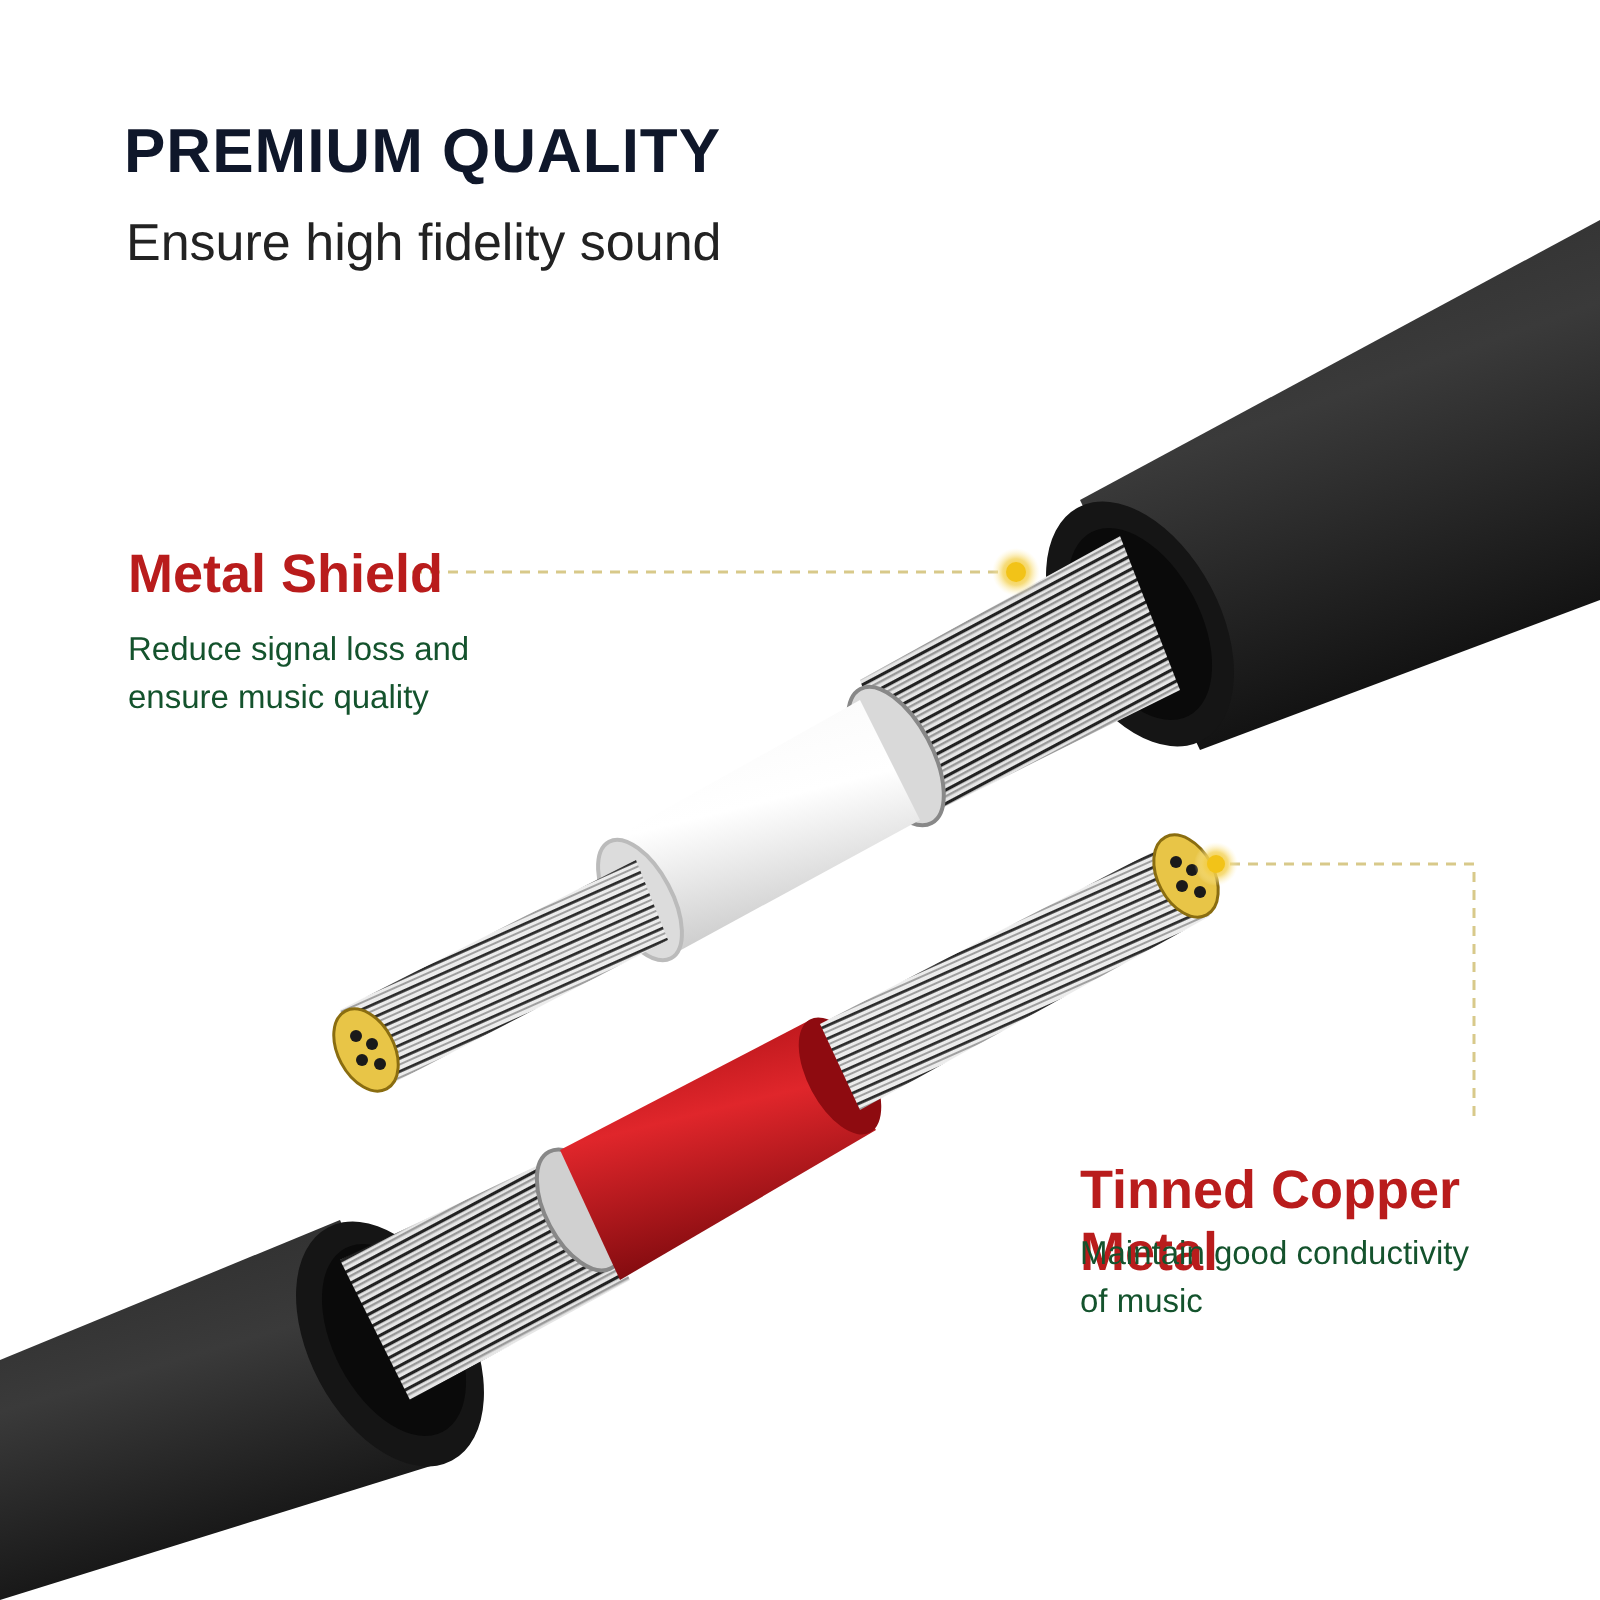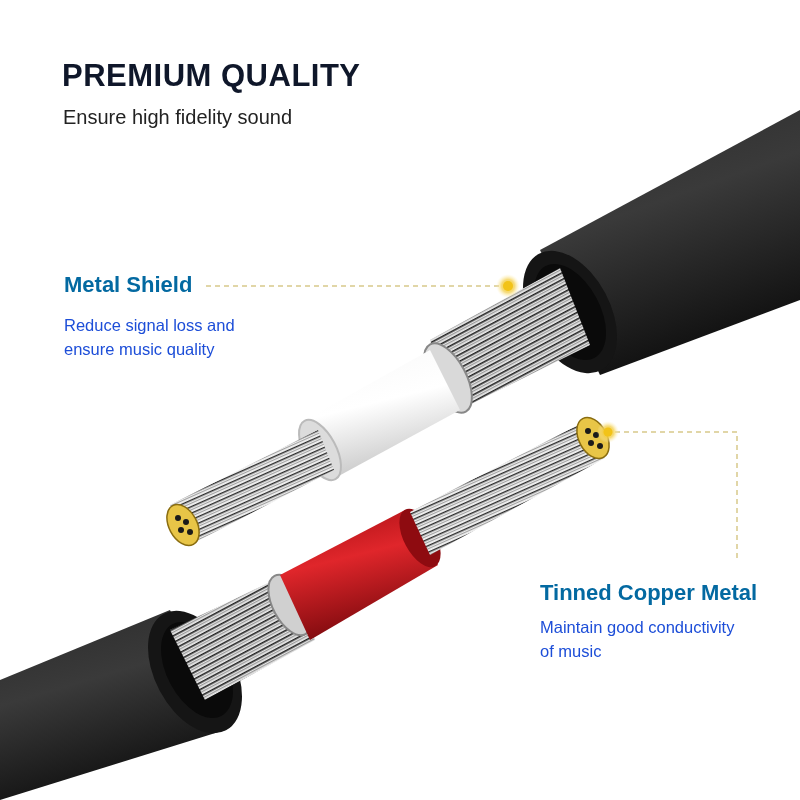--- a/index.html
+++ b/index.html
@@ -1,23 +1,23 @@
 <!DOCTYPE html>
 <html><head>
 <meta charset="utf-8">
 <style>
   html, body { margin: 0; padding: 0; background: #ffffff; }
   body { width: 800px; height: 800px; position: relative; overflow: hidden;
          font-family: "Liberation Sans", "DejaVu Sans", sans-serif; color: #111; }
   .art { position: absolute; left: 0; top: 0; width: 800px; height: 800px; }
   .headline { position: absolute; left: 62px; top: 58px; font-size: 31px; font-weight: 700;
               letter-spacing: 0.5px; color: #0f172a; margin: 0; }
-  .subhead { position: absolute; left: 63px; top: 106px; font-size: 20px; color: #222; margin: 0; }
-  .callout-title { position: absolute; font-size: 22px; font-weight: 700; color: #0369a1; margin: 0; }
-  .callout-desc { position: absolute; font-size: 16.5px; line-height: 24px; color: #1d4ed8; margin: 0; white-space: pre-line; }
+  .subhead { position: absolute; left: 63px; top: 106px; font-size: 26px; color: #222; margin: 0; }
+  .callout-title { position: absolute; font-size: 27px; font-weight: 700; color: #b91c1c; margin: 0; }
+  .callout-desc { position: absolute; font-size: 16.5px; line-height: 24px; color: #14532d; margin: 0; white-space: pre-line; }
   #ms-title { left: 64px; top: 272px; }
   #ms-desc { left: 64px; top: 313px; }
   #tc-title { left: 540px; top: 580px; }
   #tc-desc { left: 540px; top: 615px; }
 </style>
 </head>
 <body>
 
 <svg class="art" viewBox="0 0 800 800" xmlns="http://www.w3.org/2000/svg">
   <defs>

